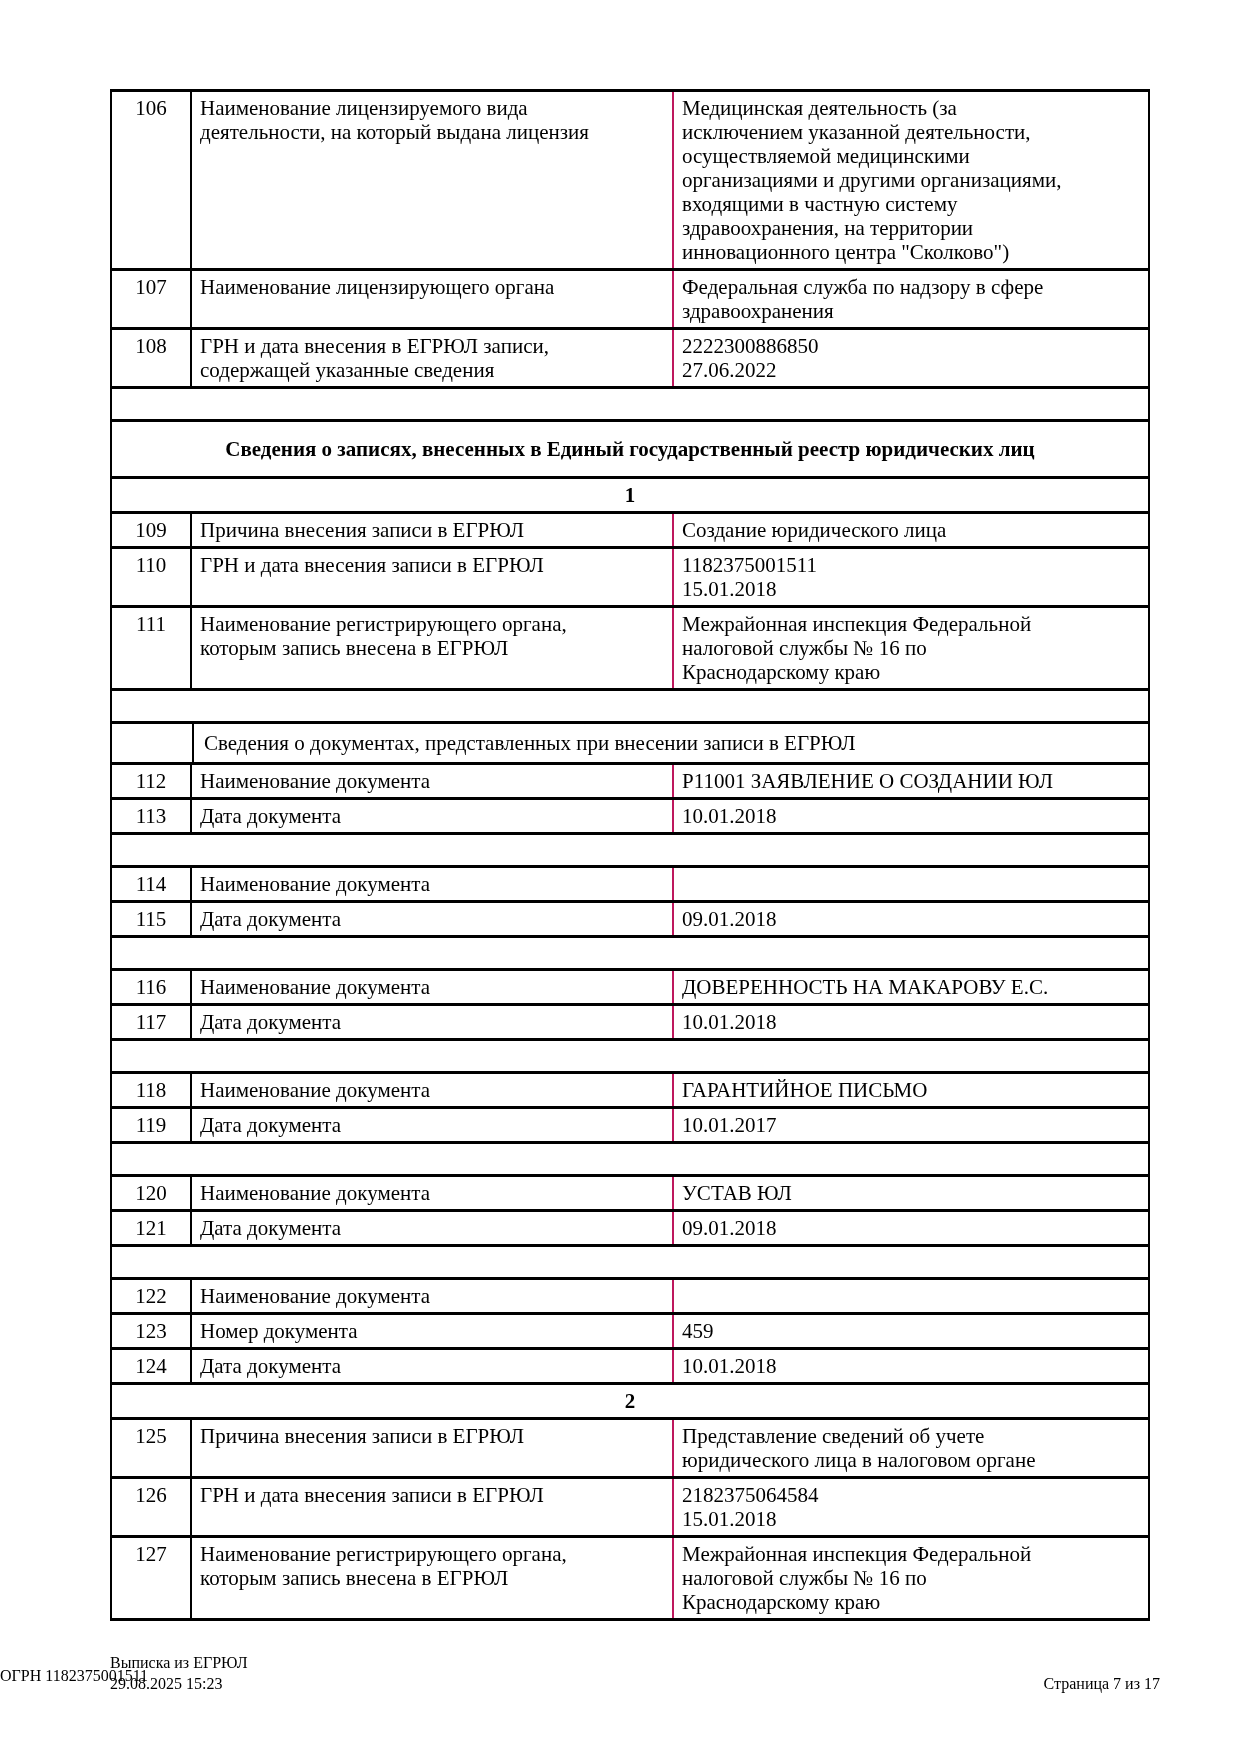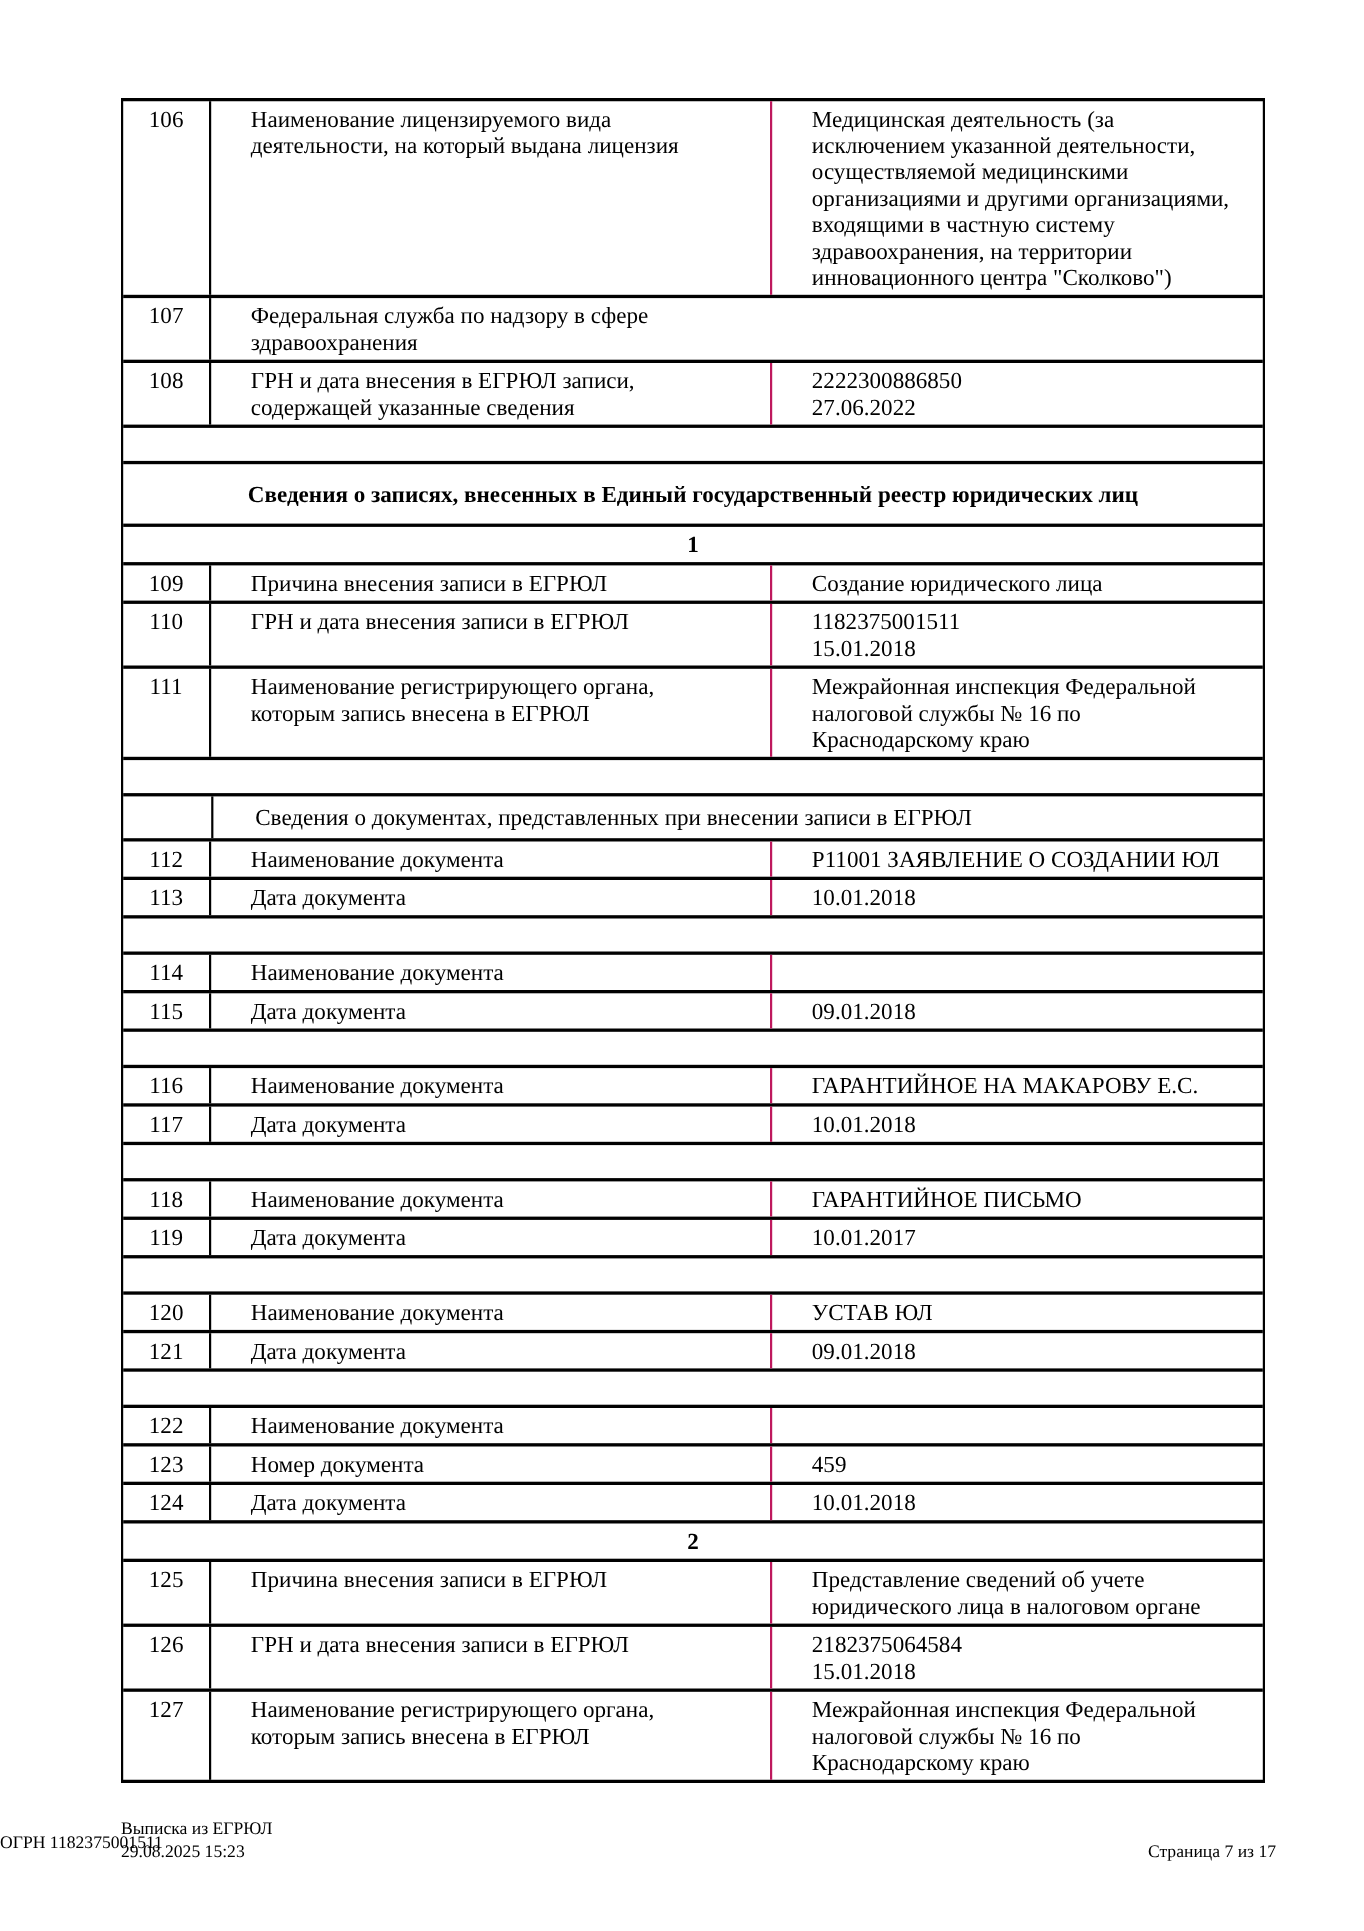--- a/index.html
+++ b/index.html
@@ -9,21 +9,21 @@
     font-family:"Liberation Serif", serif;
     color:#000;
   }
   .page { position:relative; width:1240px; height:1755px; overflow:hidden; }
 
   .doc-table {
     position:absolute; left:110px; top:89px; width:1040px;
     border:2px solid #000; border-top-width:3px; border-bottom-width:3px;
     box-sizing:border-box; background:#fff;
   }
-  .t-row { display:flex; border-bottom:3px solid #000; box-sizing:border-box;gap:28px; }
+  .t-row { display:flex; border-bottom:3px solid #000; box-sizing:border-box; }
   .t-row:last-child { border-bottom:none; }
 
   .cell {
     font-size:21px; line-height:24px;
     padding:4px 6px 4px 8px;
     white-space:pre-line;
     box-sizing:border-box;
   }
   .c-num  { flex:0 0 80px;  border-right:2px solid #000; text-align:center; padding-left:2px; padding-right:2px; }
   .c-label{ flex:0 0 482px; border-right:2px solid #be185d; }
@@ -60,20 +60,21 @@
         <div class="cell c-value">Медицинская деятельность (за
 исключением указанной деятельности,
 осуществляемой медицинскими
 организациями и другими организациями,
 входящими в частную систему
 здравоохранения, на территории
 инновационного центра "Сколково")</div>
       </div>
       <div class="t-row">
         <div class="cell c-num">107</div>
+        <div class="cell c-label">Наименование лицензирующего органа</div>
         <div class="cell c-value">Федеральная служба по надзору в сфере
 здравоохранения</div>
       </div>
       <div class="t-row">
         <div class="cell c-num">108</div>
         <div class="cell c-label">ГРН и дата внесения в ЕГРЮЛ записи,
 содержащей указанные сведения</div>
         <div class="cell c-value">2222300886850
 27.06.2022</div>
       </div>
@@ -133,21 +134,21 @@
         <div class="cell c-num">115</div>
         <div class="cell c-label">Дата документа</div>
         <div class="cell c-value">09.01.2018</div>
       </div>
       <div class="t-row">
         <div class="spacer-cell"></div>
       </div>
       <div class="t-row">
         <div class="cell c-num">116</div>
         <div class="cell c-label">Наименование документа</div>
-        <div class="cell c-value">ГАРАНТИЙНОЕ НА МАКАРОВУ Е.С.</div>
+        <div class="cell c-value">ДОВЕРЕННОСТЬ НА МАКАРОВУ Е.С.</div>
       </div>
       <div class="t-row">
         <div class="cell c-num">117</div>
         <div class="cell c-label">Дата документа</div>
         <div class="cell c-value">10.01.2018</div>
       </div>
       <div class="t-row">
         <div class="spacer-cell"></div>
       </div>
       <div class="t-row">

